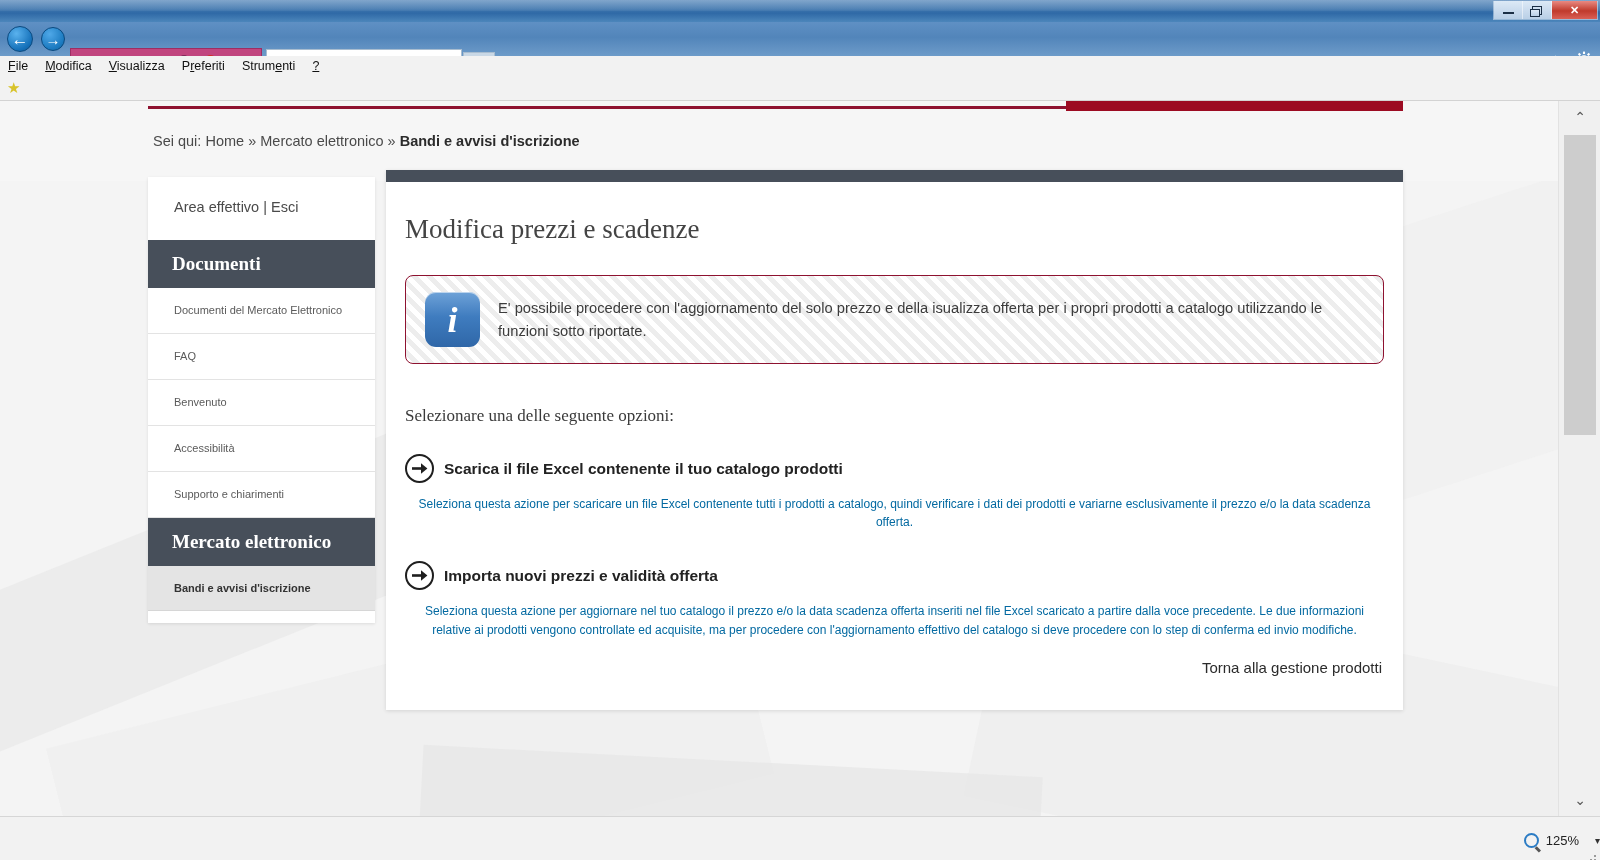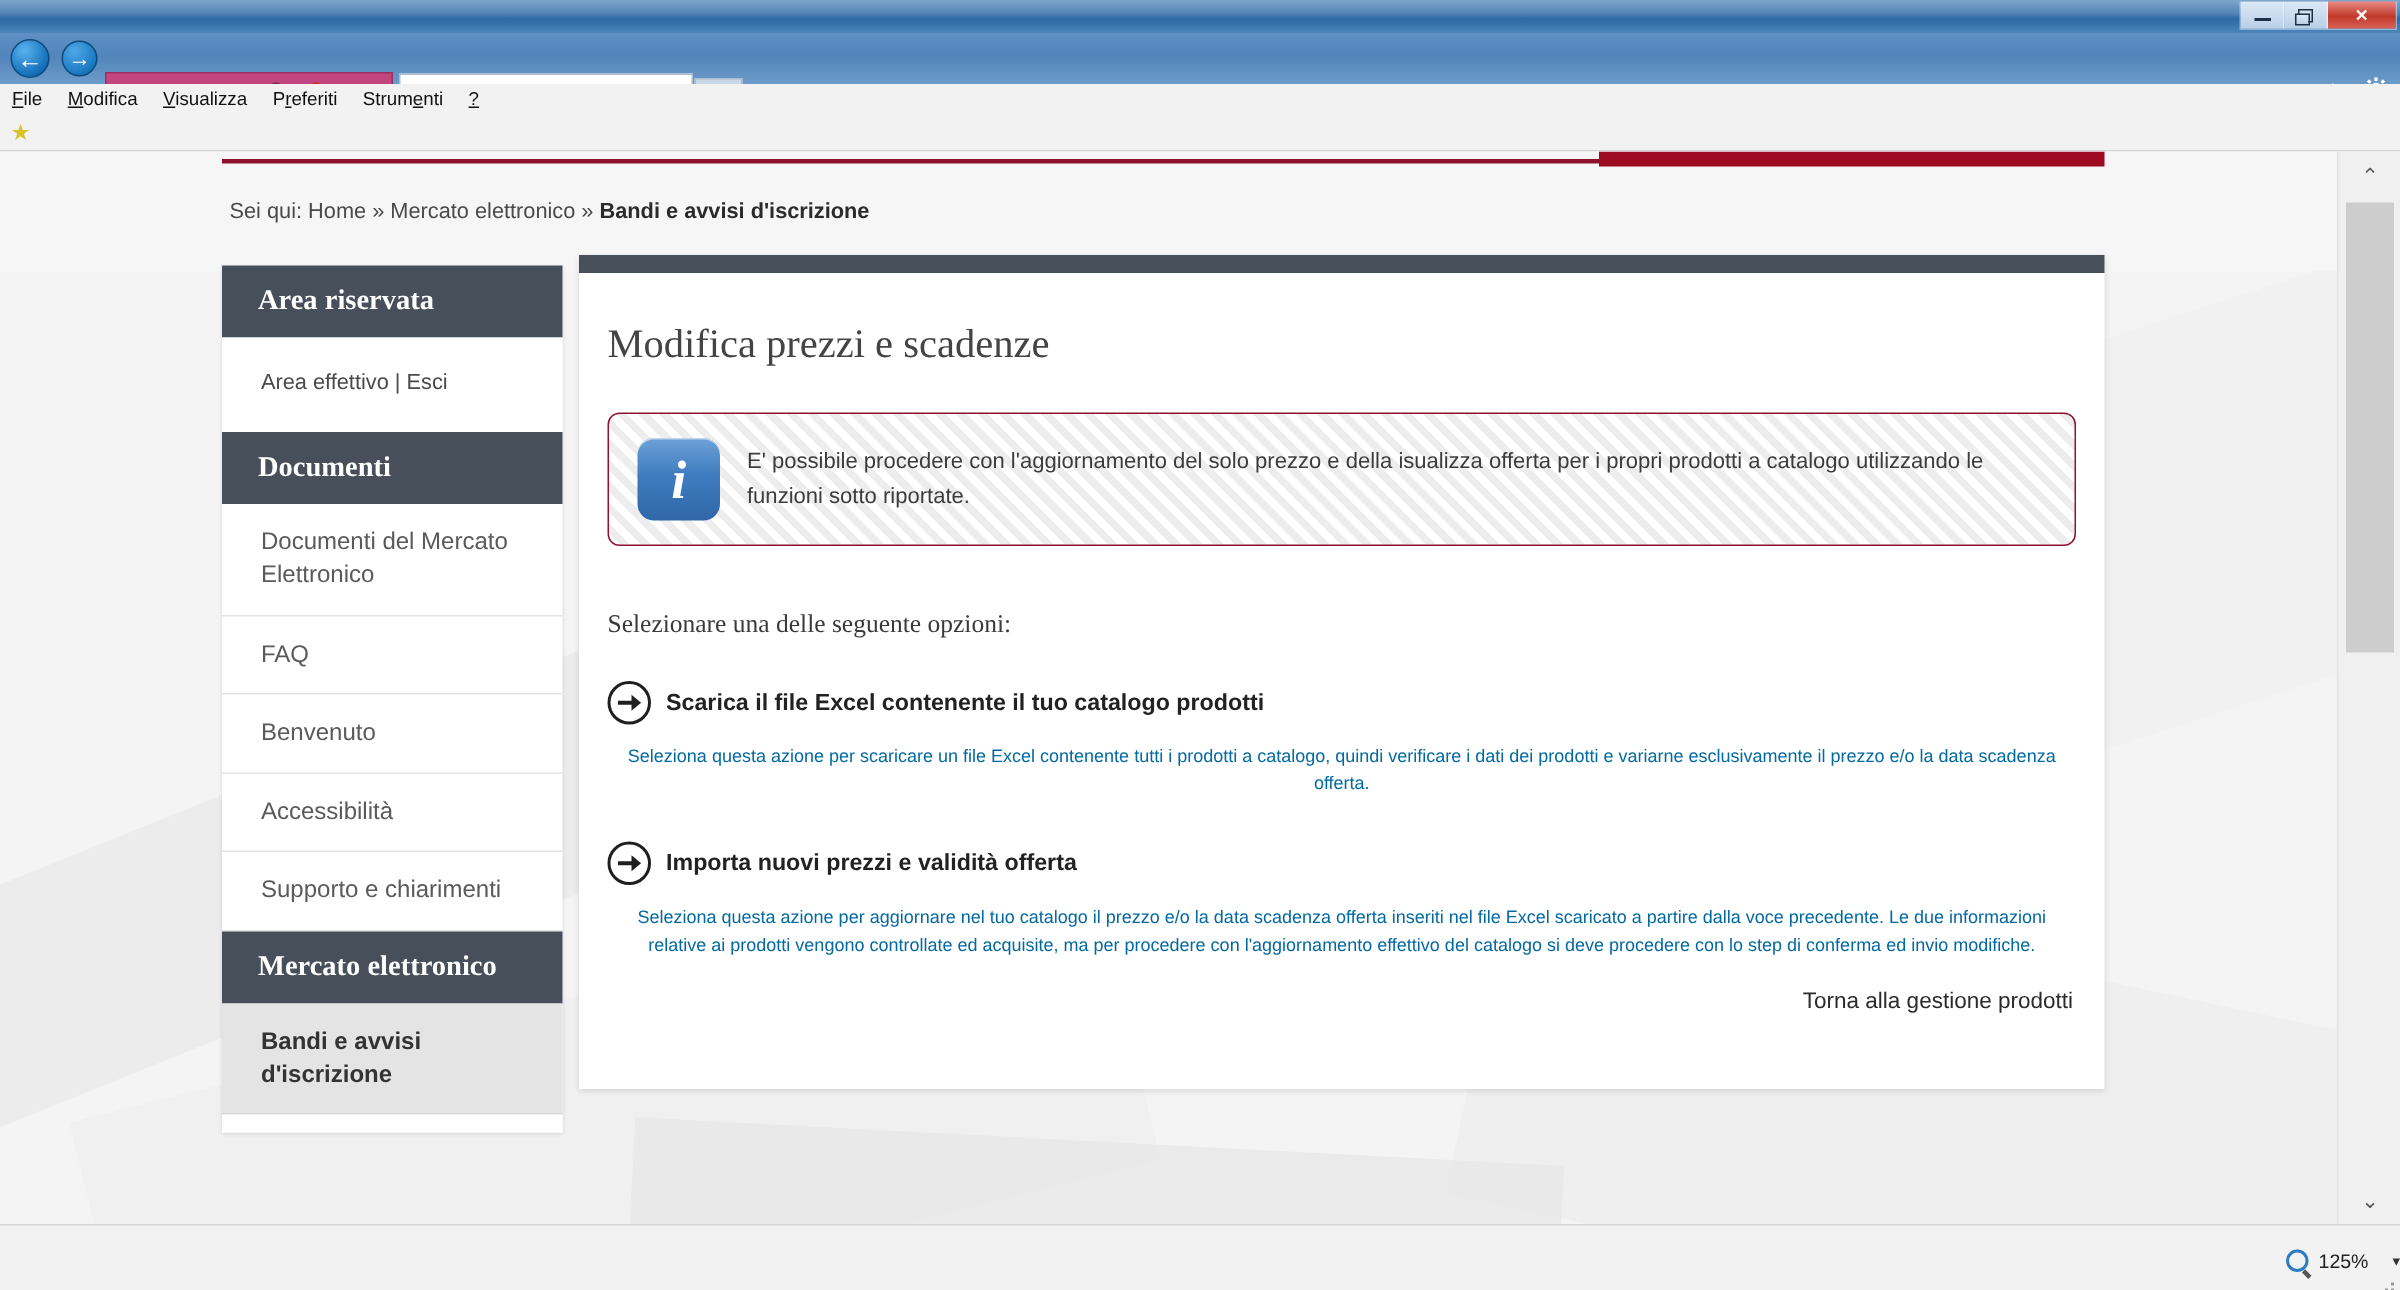--- a/index.html
+++ b/index.html
@@ -161,39 +161,39 @@
     font-size: 19px; font-weight: bold;
     padding: 13px 0 13px 24px;
   }
   .sb-user {
     background: #ffffff; padding: 14px 0 16px 7px;
     font-size: 14.5px; color: #4a4a4a; line-height: 2.3;
   }
   .sb-user em { font-style: italic; }
   .sb-item {
     padding: 15px 12px 15px 26px;
-    font-size: 16px; color: #5a5a5a;
+    font-size: 11px; color: #5a5a5a;
     border-bottom: 1px solid #e3e3e3;
     line-height: 1.35;
   }
   .sb-item:last-child { border-bottom: none; }
   .sb-item.active {
     background: #e4e4e4; color: #333; font-weight: bold;
     border-bottom: 1px solid #d6d6d6;
   }
   .sb-tail { height: 12px; background: #ffffff; }
 
   
   .maincard {
     position: absolute; left: 386px; top: 170px; width: 1017px;
     background: #ffffff;
     box-shadow: 0 1px 4px rgba(0,0,0,.12);
   }
   .card-topbar { height: 12px; background: #474f5a; }
-  .card-body { padding: 26px 19px 46px 19px; }
+  .card-body { padding: 26px 19px 30px 19px; }
   .page-title {
     font-family: "Liberation Serif", serif;
     font-size: 27px; color: #444; font-weight: normal;
     padding: 6px 0 30px 0;
   }
   .infobox {
     border: 1px solid #8e1230; border-radius: 8px;
     background-color: #fafafa;
     background-image: repeating-linear-gradient(45deg,
         #ffffff 0px, #ffffff 5px, #ededed 5px, #ededed 10px);
@@ -388,21 +388,20 @@
   <div class="breadcrumb" style="top:32px;">
     <span>Sei qui:</span>
     <span>Home</span>
     <span>»</span>
     <span>Mercato elettronico</span>
     <span>»</span>
     <span class="bc-cur">Bandi e avvisi d'iscrizione</span>
   </div>
 
   <div class="sidebar" style="top:76px;">
-    <div class="sb-head">Area riservata</div>
     <div class="sb-user">
       <div style="padding-left:19px;">
         <span>Area effettivo</span>
         <span>|</span>
         <span>Esci</span>
       </div>
     </div>
 
     <div class="sb-head">Documenti</div>
     <div class="sb-item">Documenti del Mercato Elettronico</div>

